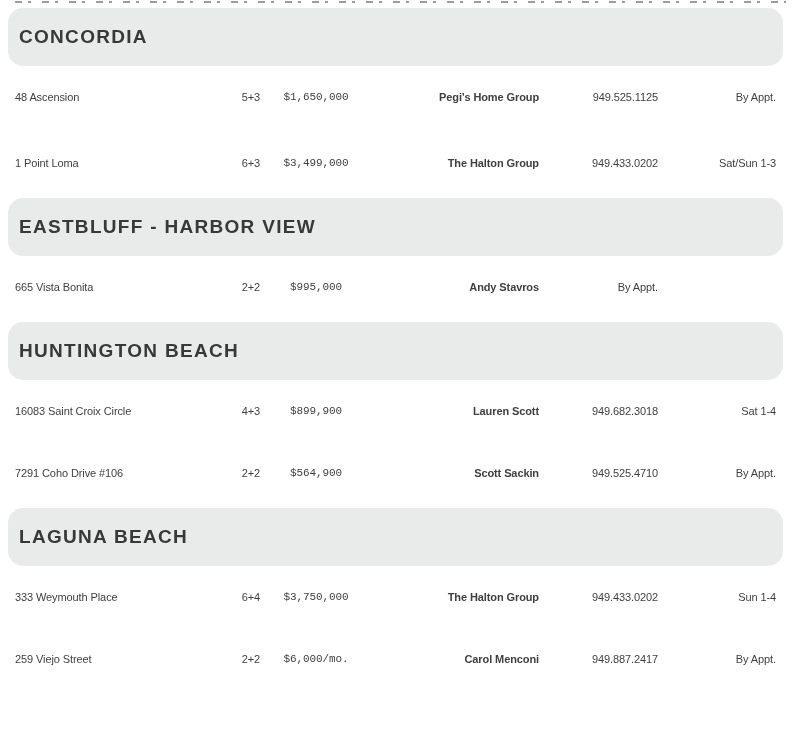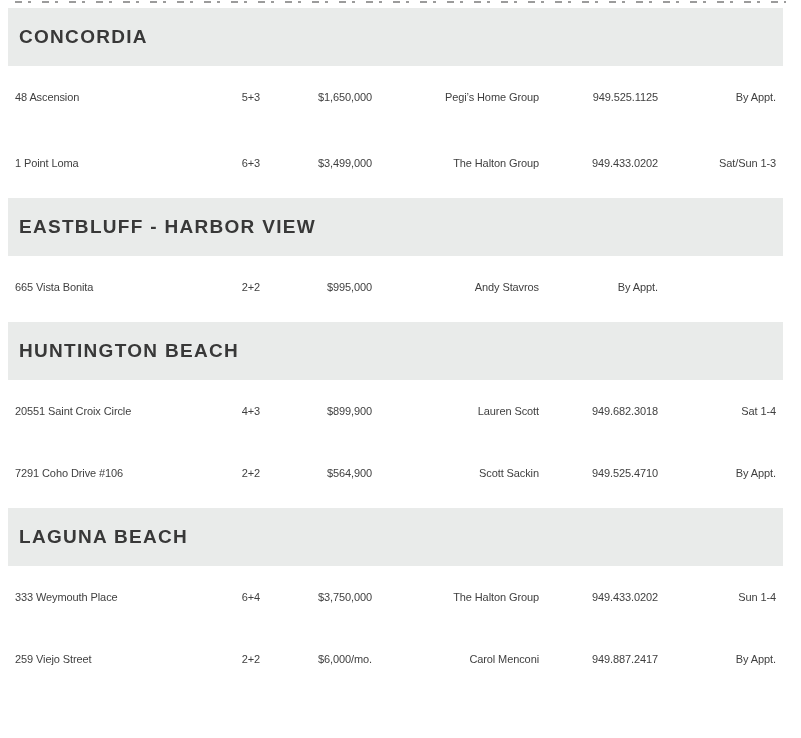--- a/index.html
+++ b/index.html
@@ -32,42 +32,43 @@
     margin-bottom: 4px;
   }
   .section-band {
     height: 58px;
     margin: 0 18px 0 8px;
     background: #e9ebea;
     display: flex;
     align-items: center;
     padding-left: 11px;
     box-sizing: border-box;
+    border-radius: 15px;
   }
   .section-title {
     font-size: 19px;
     font-weight: 600;
     letter-spacing: 1.3px;
     color: #383838;
   }
   .listing-row {
     height: 62px;
     margin: 0 25px 0 15px;
     display: grid;
     grid-template-columns: 185px 60px 112px 167px 119px 118px;
     align-items: center;
     font-size: 11px;
     color: #3f3f3f;
     letter-spacing: -0.1px;
   }
   .cell { white-space: nowrap; }
   .cell.address { text-align: left; }
   .cell.beds    { text-align: right; }
-  .cell.price   { text-align: right; }
-  .cell.agent   { text-align: right; }
+  .cell.price   { text-align: center; font-family: Liberation Mono, monospace; }
+  .cell.agent   { text-align: right; font-weight: bold; }
   .cell.phone   { text-align: right; }
   .cell.open    { text-align: right; }
 </style>
 </head>
 <body>
 
 <div class="sheet">
 
   <div class="cropped-remnant"></div>
 
@@ -107,21 +108,21 @@
       <span class="cell agent">Andy Stavros</span>
       <span class="cell open">By Appt.</span>
     </div>
   </div>
 
   <div class="section">
     <div class="section-band">
       <span class="section-title">HUNTINGTON BEACH</span>
     </div>
     <div class="listing-row">
-      <span class="cell address">20551 Saint Croix Circle</span>
+      <span class="cell address">16083 Saint Croix Circle</span>
       <span class="cell beds">4+3</span>
       <span class="cell price">$899,900</span>
       <span class="cell agent">Lauren Scott</span>
       <span class="cell phone">949.682.3018</span>
       <span class="cell open">Sat 1-4</span>
     </div>
     <div class="listing-row">
       <span class="cell address">7291 Coho Drive #106</span>
       <span class="cell beds">2+2</span>
       <span class="cell price">$564,900</span>

